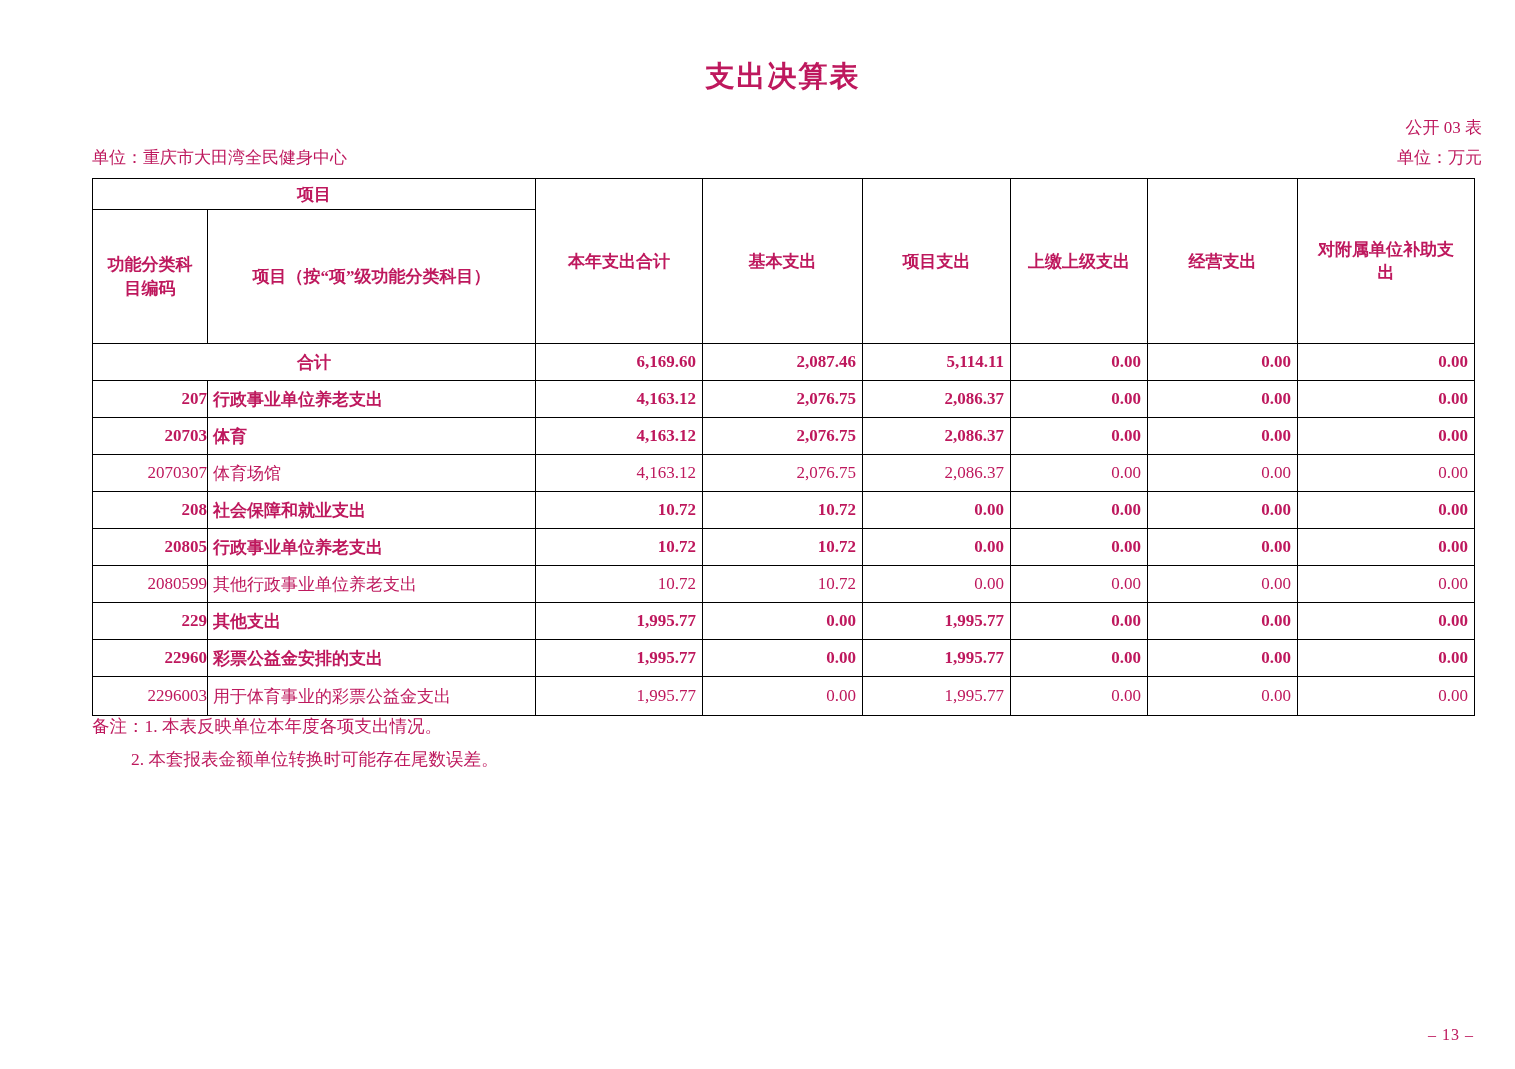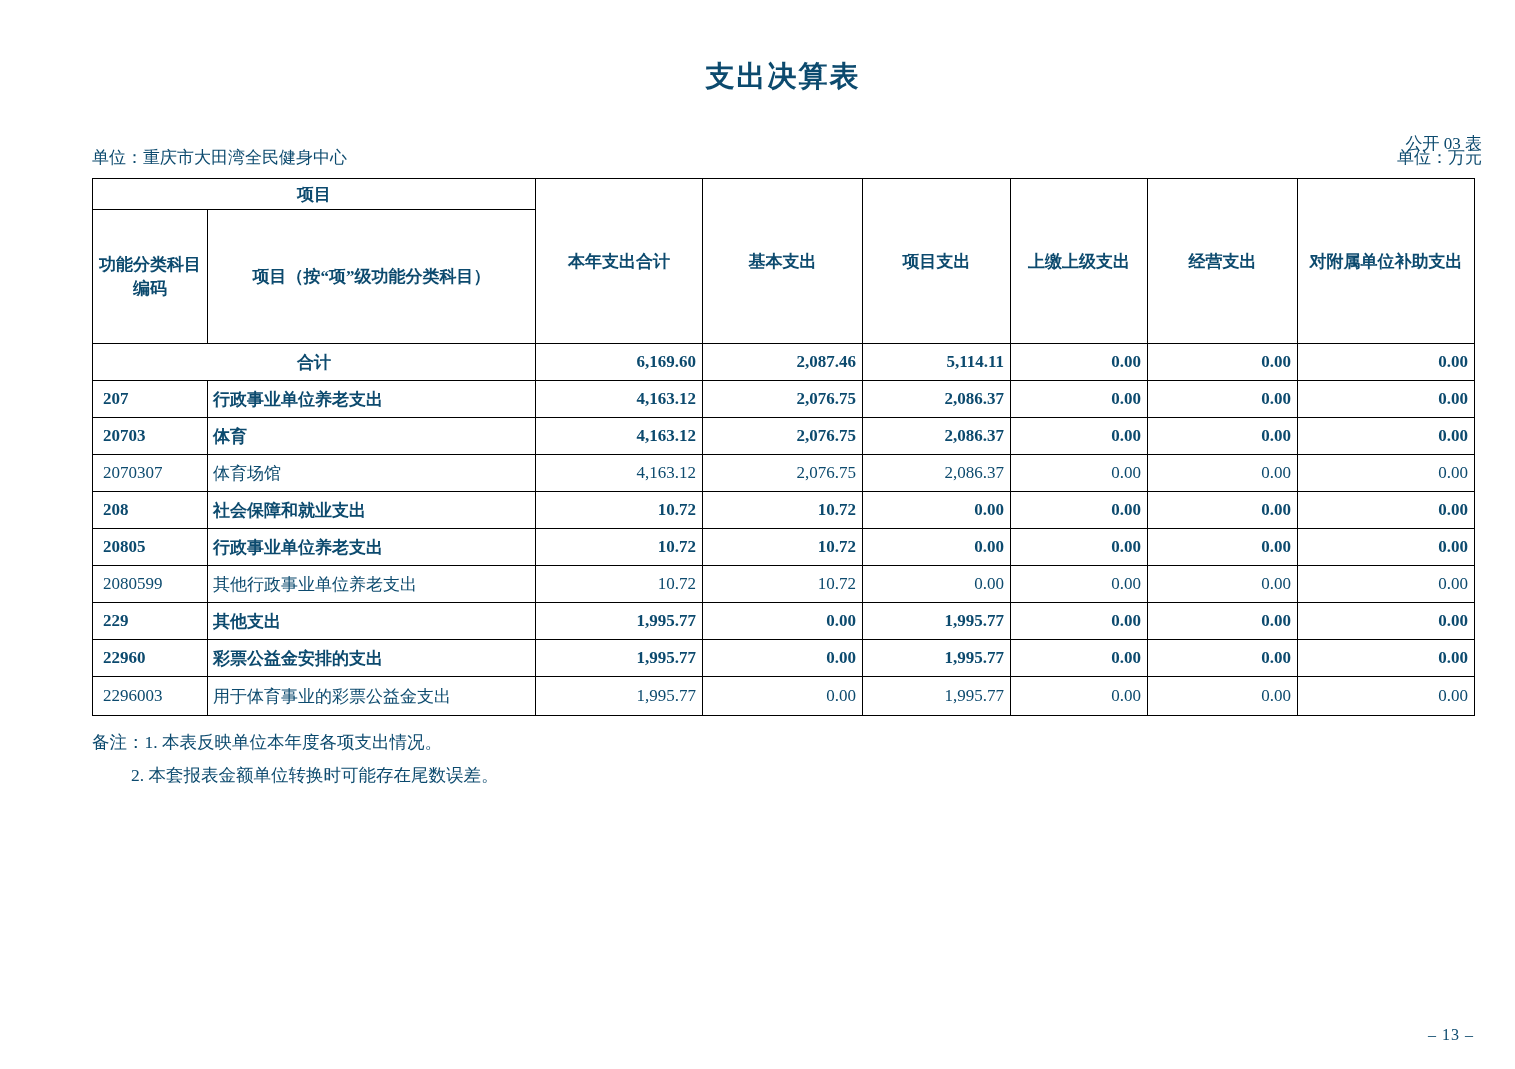--- a/index.html
+++ b/index.html
@@ -3,36 +3,36 @@
 <meta charset="utf-8">
 <style>
   * { margin: 0; padding: 0; box-sizing: border-box; }
   html, body { background: #e8e8e8; }
   .page {
     position: relative;
     width: 1515px;
     height: 1069px;
     background: #ffffff;
     font-family: "Liberation Serif", "DejaVu Serif", serif;
-    color: #0c4a6e;
+    color: #be185d;
     overflow: hidden;
   }
   .title {
     position: absolute;
     top: 57px;
     left: 92px;
     width: 1382px;
     text-align: center;
     font-size: 29px;
     font-weight: bold;
     letter-spacing: 2px;
   }
   .form-code {
     position: absolute;
-    top: 132px;
+    top: 116px;
     left: 92px;
     width: 1390px;
     text-align: right;
     font-size: 17px;
   }
   .unit-row {
     position: absolute;
     top: 146px;
     left: 92px;
     width: 1390px;
@@ -51,39 +51,39 @@
   }
   table.report th, table.report td {
     border: 1px solid #000;
     font-size: 17px;
     vertical-align: middle;
     overflow: hidden;
   }
   table.report th {
     font-weight: bold;
     text-align: center;
-    padding: 0 4px;
+    padding: 0 12px;
   }
   thead tr.project-row { height: 31px; }
   thead tr.subhead-row { height: 134px; }
   th.th-code { line-height: 24px; padding: 0 1px; }
   tbody tr { height: 37px; }
   tbody tr:last-child { height: 39px; }
-  td.code { text-align: left; padding-left: 10px; }
+  td.code { text-align: right; padding-left: 10px; }
   td.item { text-align: left; padding-left: 5px; }
   td.num  { text-align: right; padding-right: 6px; }
   td.total-label { text-align: center; }
   tr.bold td { font-weight: bold; }
   .notes {
     position: absolute;
     top: 714px;
     left: 92px;
     font-size: 17.5px;
   }
-  .notes .note-line { line-height: 24px; margin-top: 16px; }
+  .notes .note-line { line-height: 24px; }
   .notes .note-line + .note-line { margin-top: 9px; margin-left: 39px; }
   .page-number {
     position: absolute;
     top: 1026px;
     left: 92px;
     width: 1382px;
     text-align: right;
     font-size: 16px;
     letter-spacing: 1px;
   }

